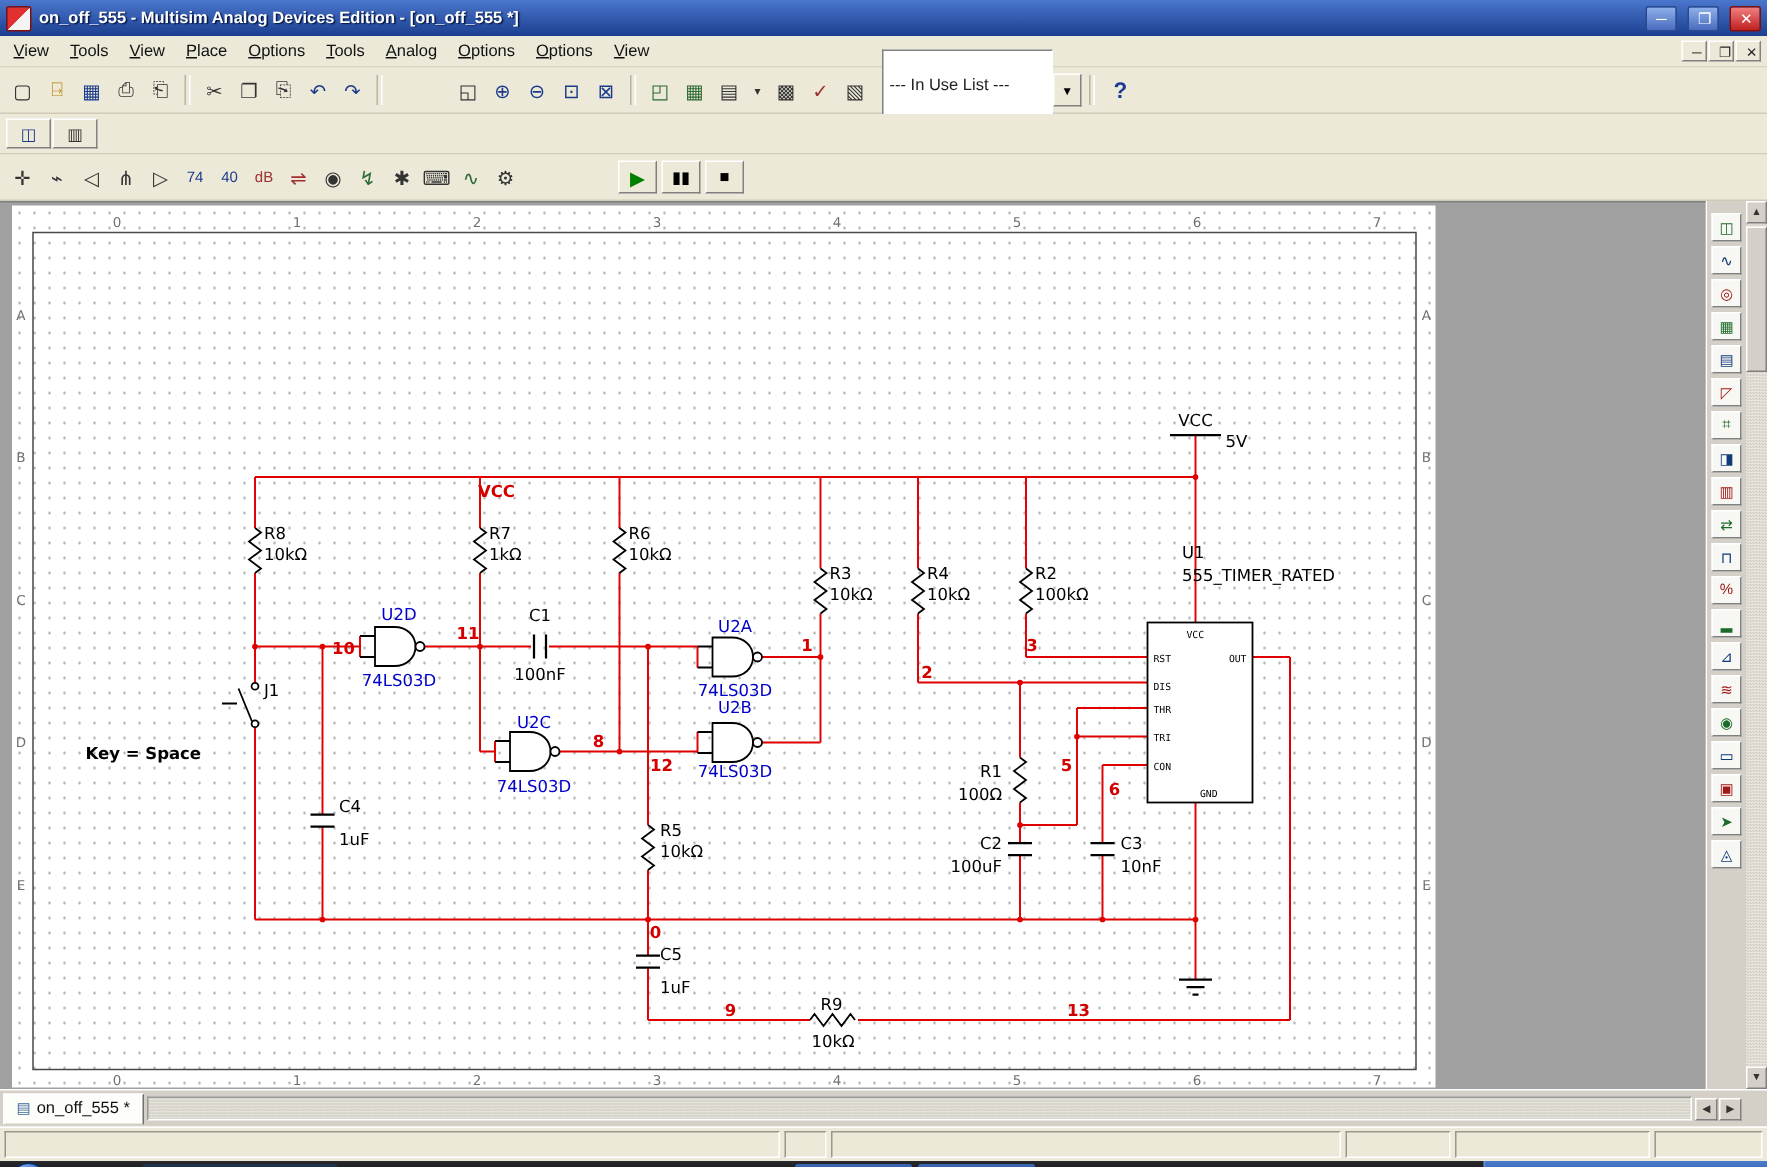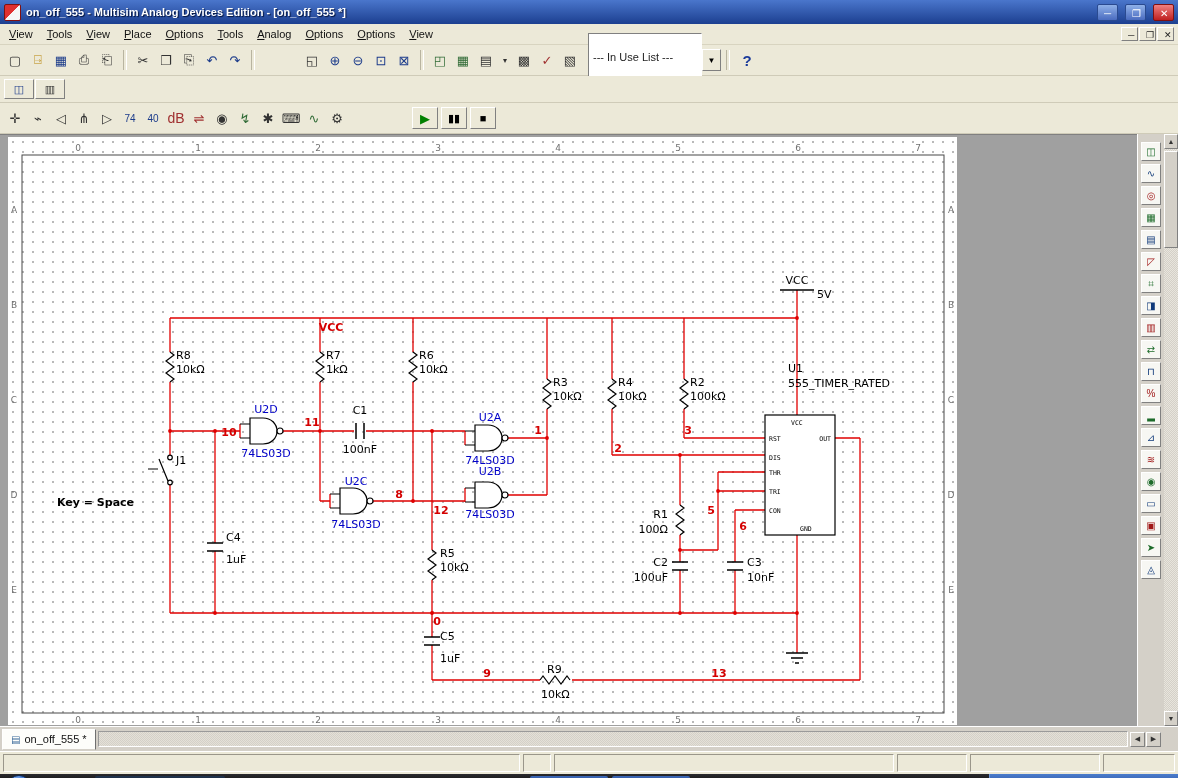--- a/index.html
+++ b/index.html
@@ -152,21 +152,21 @@
   </div>
 
   <div class="tb tb3">
     <button class="b ico-k">✛</button>
     <button class="b ico-k">⌁</button>
     <button class="b ico-k">◁</button>
     <button class="b ico-k">⋔</button>
     <button class="b ico-k">▷</button>
     <button class="b ico-b" style="font-size:10px">74</button>
     <button class="b ico-b" style="font-size:10px">40</button>
-    <button class="b ico-r" style="font-size:14px">dB</button>
+    <button class="b ico-r" style="font-size:10px">dB</button>
     <button class="b ico-r">⇌</button>
     <button class="b ico-k">◉</button>
     <button class="b ico-g">↯</button>
     <button class="b ico-k">✱</button>
     <button class="b ico-k">⌨</button>
     <button class="b ico-g">∿</button>
     <button class="b ico-k">⚙</button>
     <div style="width:60px"></div>
     <button class="simb run">▶</button>
     <button class="simb">▮▮</button>

